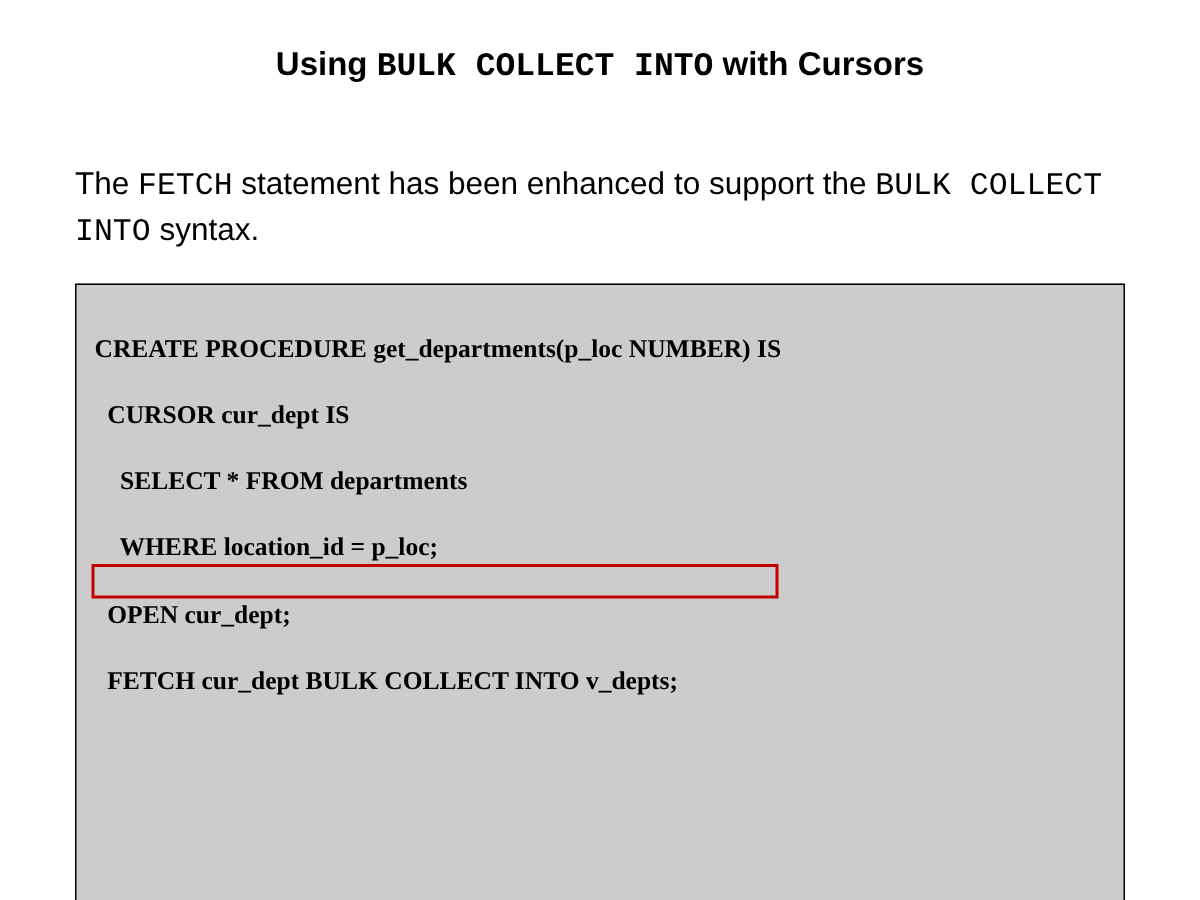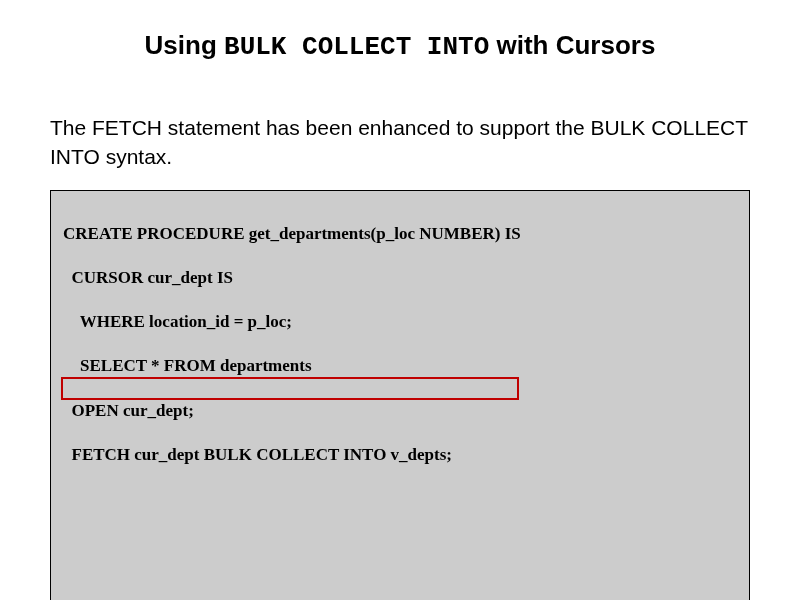--- a/index.html
+++ b/index.html
@@ -5,34 +5,34 @@
     * { box-sizing: border-box; margin: 0; padding: 0; }
     body {
       width: 800px;
       height: 600px;
       background: #fff;
       font-family: Arial, Helvetica, sans-serif;
       position: relative;
     }
     .slide-title {
       text-align: center;
-      font-size: 26px;
+      font-size: 22px;
       font-weight: bold;
       color: #000;
       padding-top: 30px;
       padding-bottom: 6px;
     }
     .slide-title .mono { font-family: "Courier New", Courier, monospace; }
     .body-text {
       font-size: 21px;
       color: #000;
       line-height: 1.4;
       padding: 45px 50px 18px 50px;
     }
-    .body-text .mono { font-family: Liberation Sans, sans-serif; }
+    .body-text .mono { font-family: Liberation Mono, monospace; }
     .code-box {
       margin: 0 50px;
       background: #cccccc;
       border: 1px solid #000;
       padding: 10px 12px;
       font-family: "Courier New", Courier, monospace;
       font-size: 17px;
       font-weight: bold;
       line-height: 1.3;
       color: #000;
@@ -53,22 +53,22 @@
   <span>Using </span><span class="mono">BULK COLLECT INTO</span><span> with Cursors</span>
 </h1>
 
 <p class="body-text">
   <span>The </span><span class="mono">FETCH</span><span> statement has been enhanced to support the </span><span class="mono">BULK COLLECT INTO</span><span> syntax.</span>
 </p>
 
 <div class="code-box">
 <span class="code-line">CREATE PROCEDURE get_departments(p_loc NUMBER) IS</span>
 <span class="code-line">  CURSOR cur_dept IS</span>
+<span class="code-line">    SELECT * FROM departments</span>
 <span class="code-line">    WHERE location_id = p_loc;</span>
-<span class="code-line">    SELECT * FROM departments</span>
 <span class="code-line">  OPEN cur_dept;</span>
 <span class="code-line">  FETCH cur_dept BULK COLLECT INTO v_depts;</span>
 
 
 
 
 
 
   <div class="highlight-box" style="left:10px; top:186px; width:458px; height:23px;"></div>
 </div>

